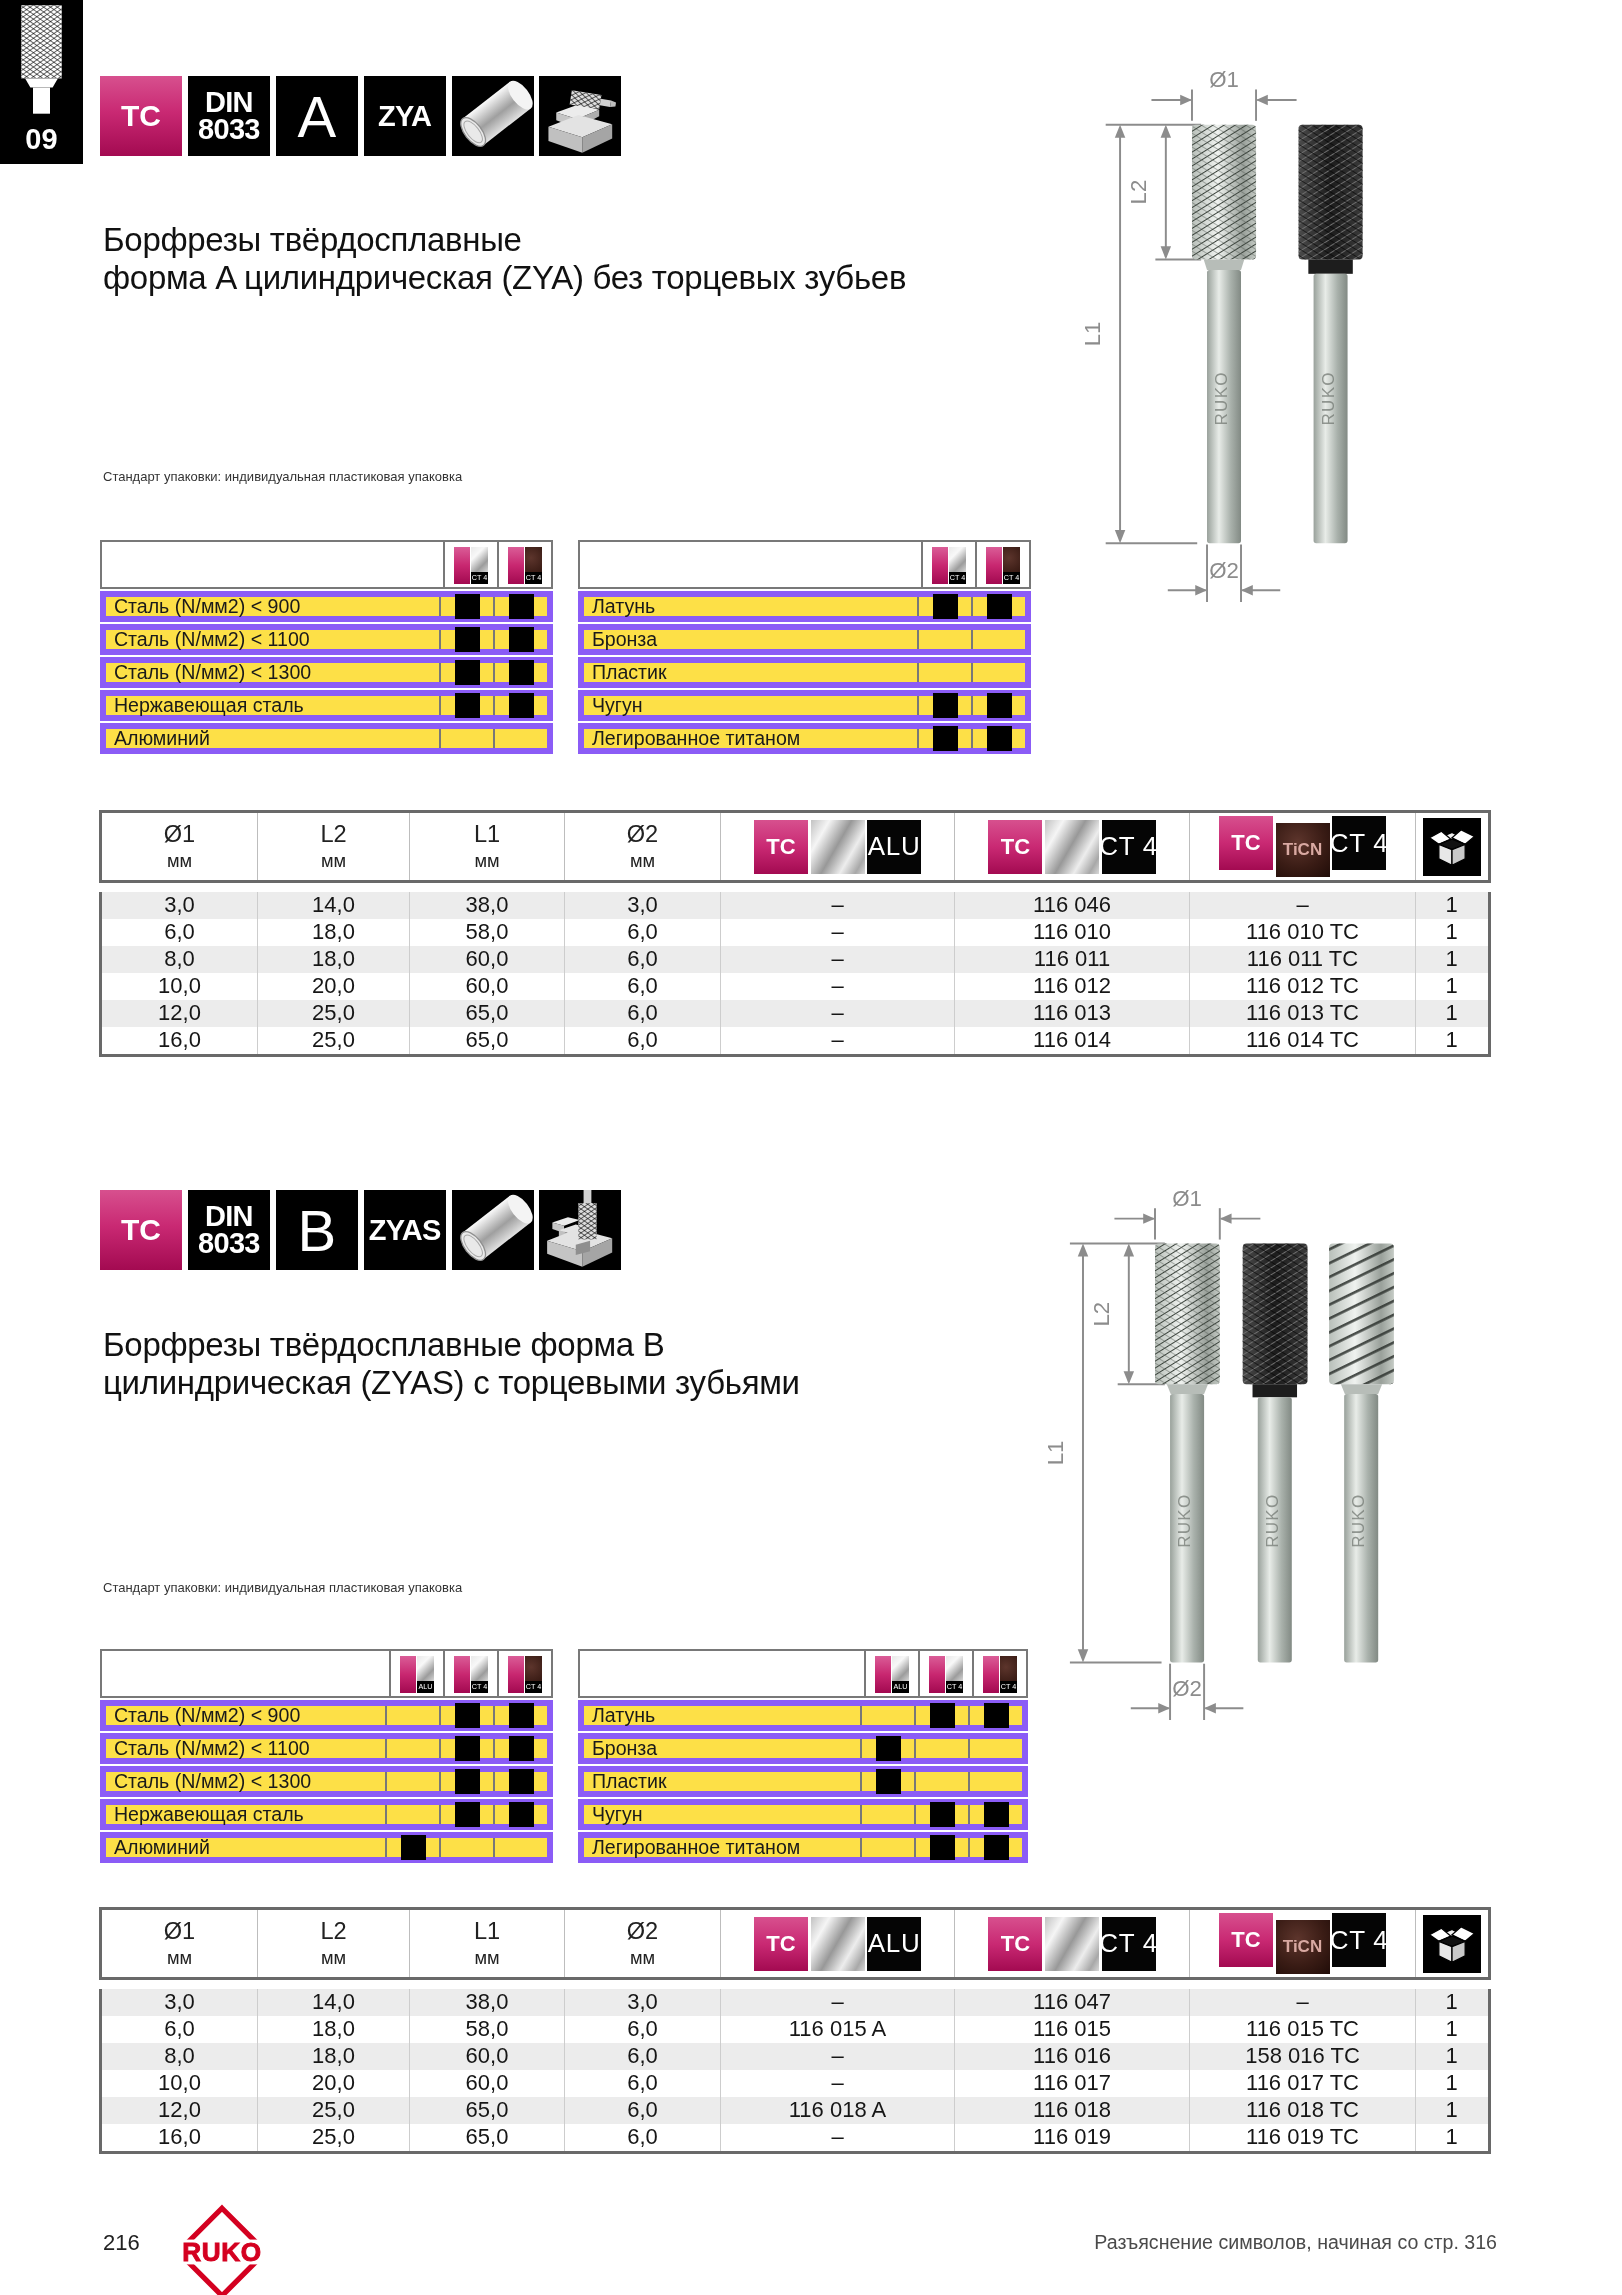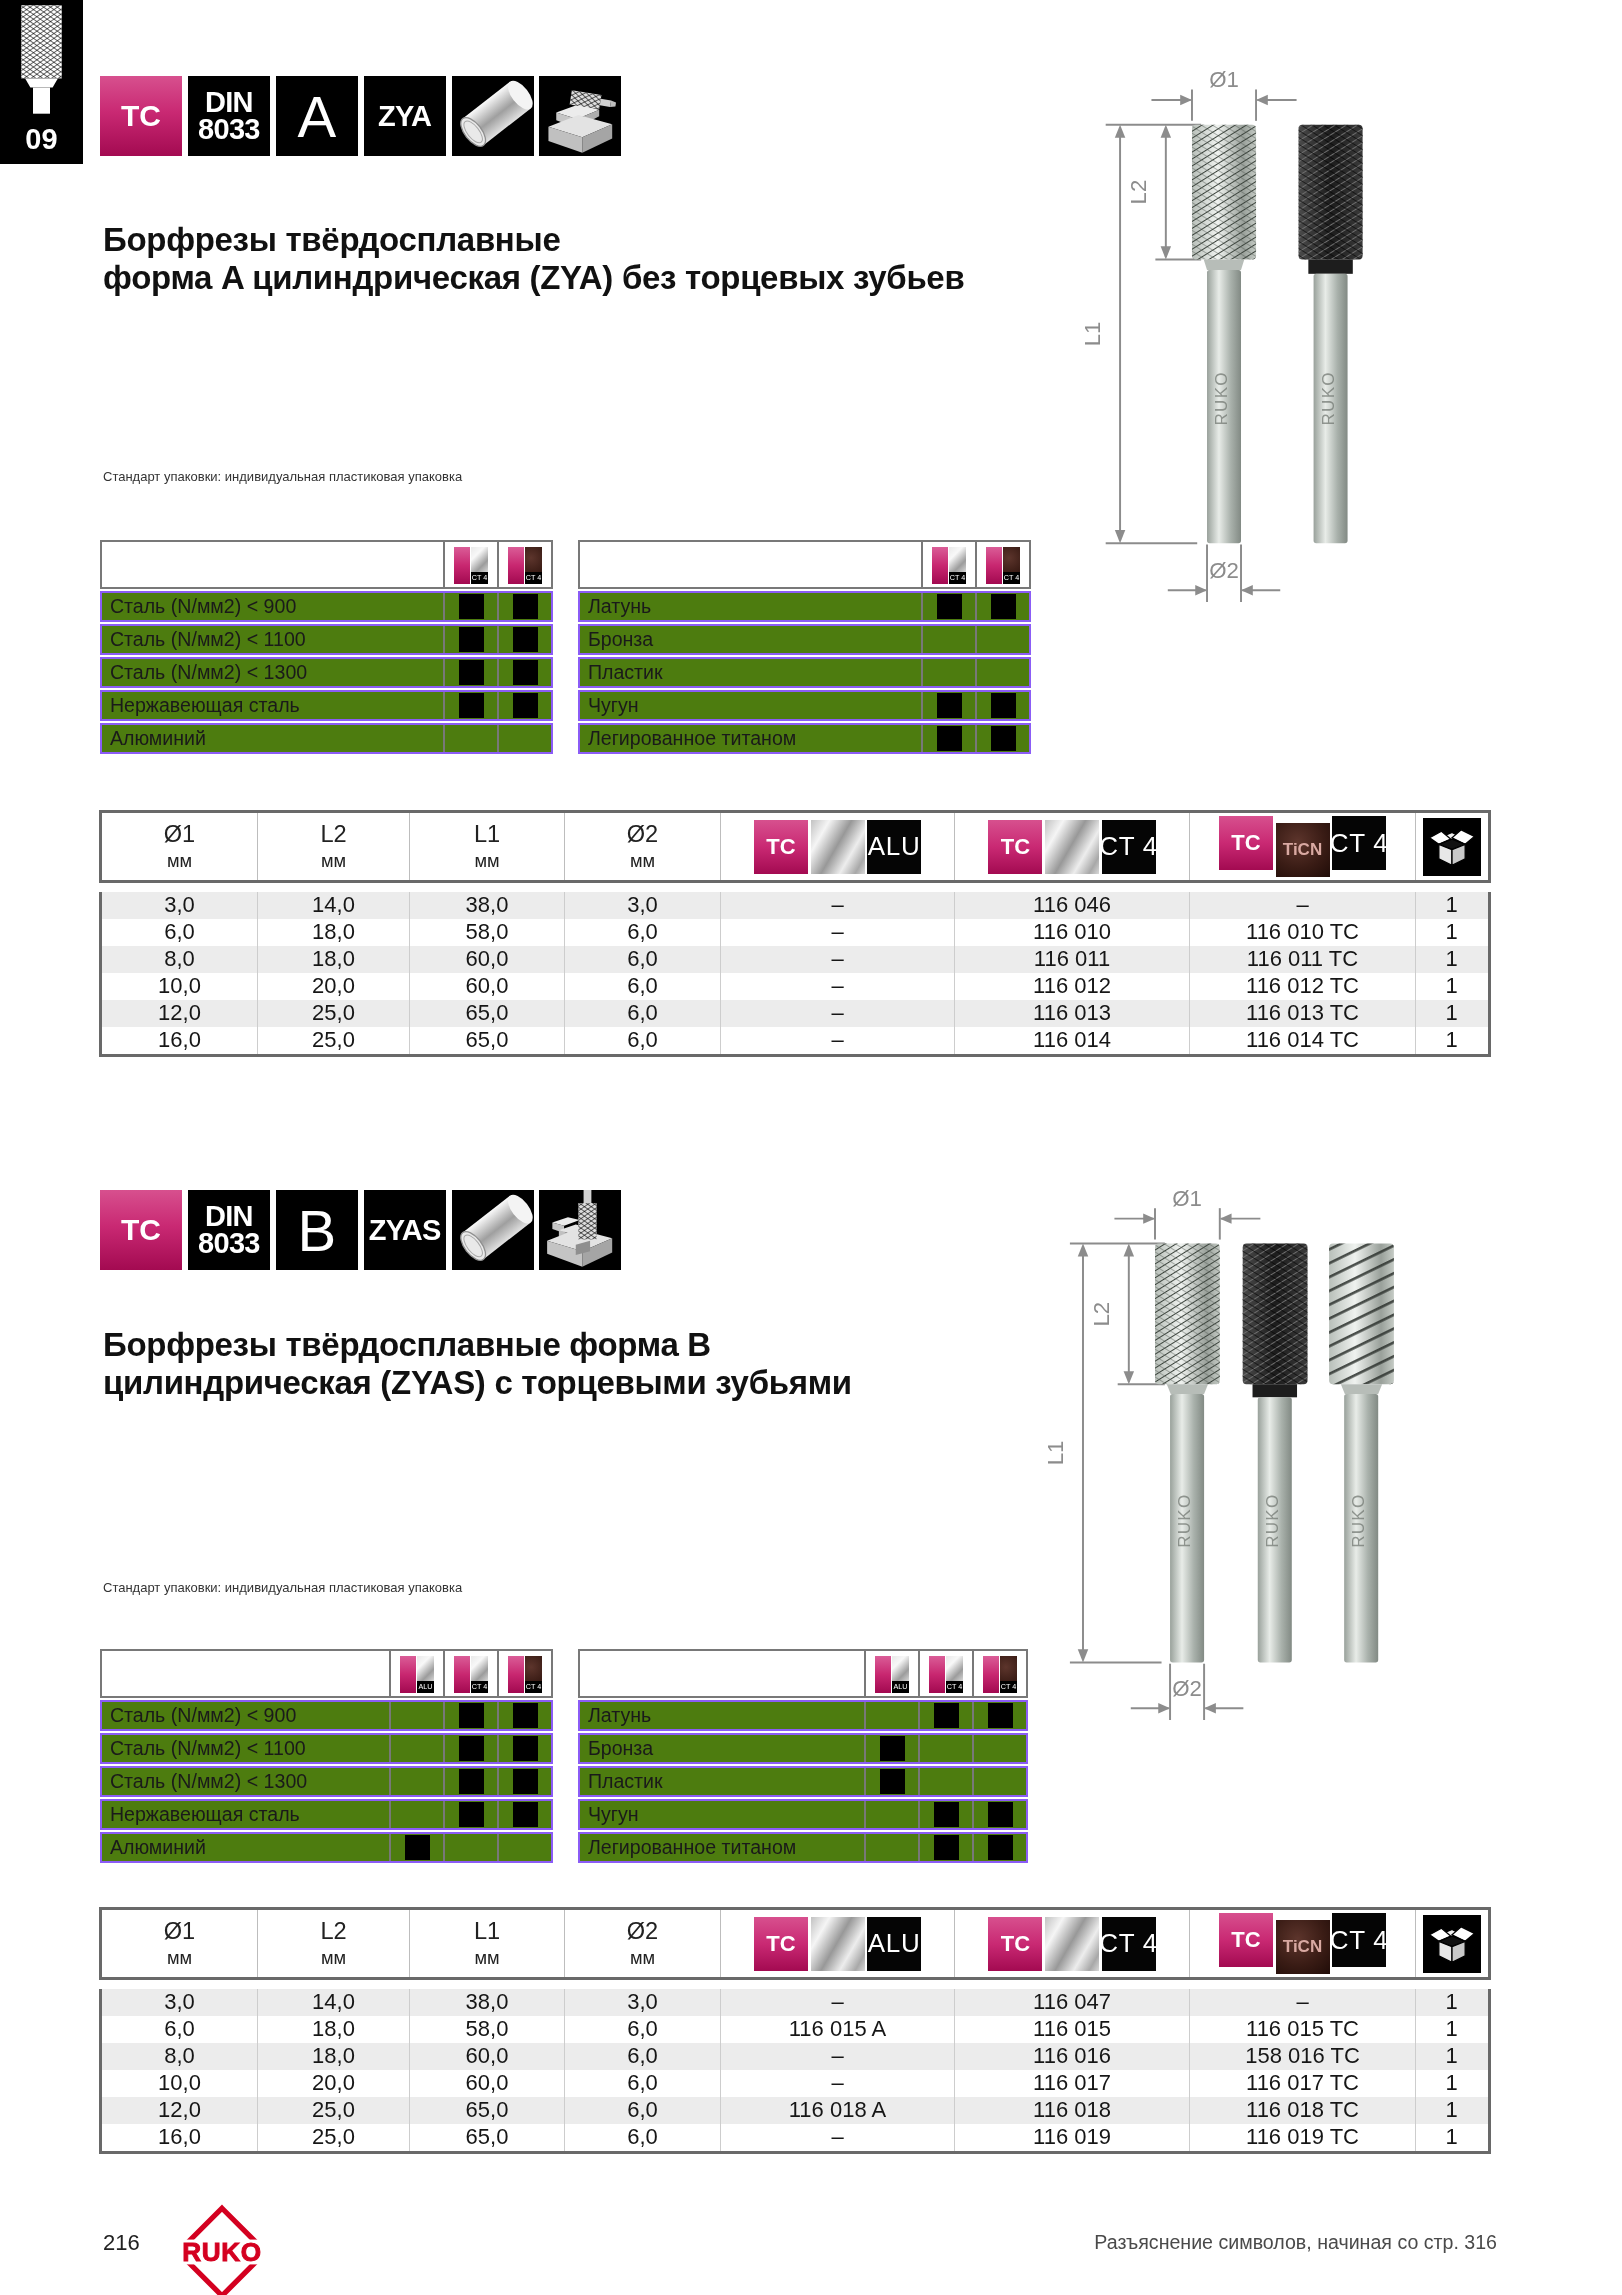--- a/index.html
+++ b/index.html
@@ -16,29 +16,29 @@
   .badges{display:flex;gap:5.9px;}
   .badge{width:82px;height:80px;background:#000;color:#fff;display:flex;
          align-items:center;justify-content:center;flex:0 0 auto;overflow:hidden;}
   .badge.tc{background:linear-gradient(180deg,#d7508e 0%,#c92973 45%,#a30a51 100%);
             font-size:30px;font-weight:bold;}
   .badge .din{text-align:center;font-weight:bold;font-size:29px;line-height:27.5px;letter-spacing:-0.7px;}
   .badge.form{font-size:58px;font-weight:400;}
   .badge.shape{font-size:29px;font-weight:bold;letter-spacing:-0.7px;}
 
   
-  .title{font-size:33px;font-weight:bold;line-height:38px;letter-spacing:-0.3px;color:#111;}
+  .title{font-size:33px;font-weight:normal;line-height:38px;letter-spacing:-0.3px;color:#111;}
   .packtext{font-size:13px;color:#333;}
 
   
   .mt{}
   .mt-head{display:flex;height:49px;border:2px solid #787878;box-sizing:border-box;
            margin-bottom:2px;background:#fff;}
-  .mt-row{display:flex;height:31px;border:2px solid #8b5cf6;box-sizing:border-box;
-          margin-bottom:2px;background:#4d7c0f;align-items:stretch;}
+  .mt-row{display:flex;height:31px;border:6px solid #8b5cf6;box-sizing:border-box;
+          margin-bottom:2px;background:#fde047;align-items:stretch;}
   .mt-label{flex:1;display:flex;align-items:center;padding-left:7.9px;font-size:19.6px;}
   .mark-cell{width:54px;flex:0 0 54px;border-left:2px solid #787878;display:flex;
              align-items:center;justify-content:center;box-sizing:border-box;}
   .mt-head .mark-cell{align-items:flex-end;padding-bottom:3.3px;}
   .mark{width:25px;height:25px;background:#000;}
   
   .mb{display:flex;gap:1.3px;}
   .mb-tc{width:15.7px;height:37px;background:linear-gradient(180deg,#da5d97 0%,#c82770 50%,#a20950 100%);}
   .mb-coat{width:17px;height:37px;position:relative;}
   .mb-coat[data-finish="silver"]{background:linear-gradient(135deg,#e9e9e9 0%,#f8f8f8 25%,#9c9c9c 55%,#dcdcdc 80%,#bdbdbd 100%);}

